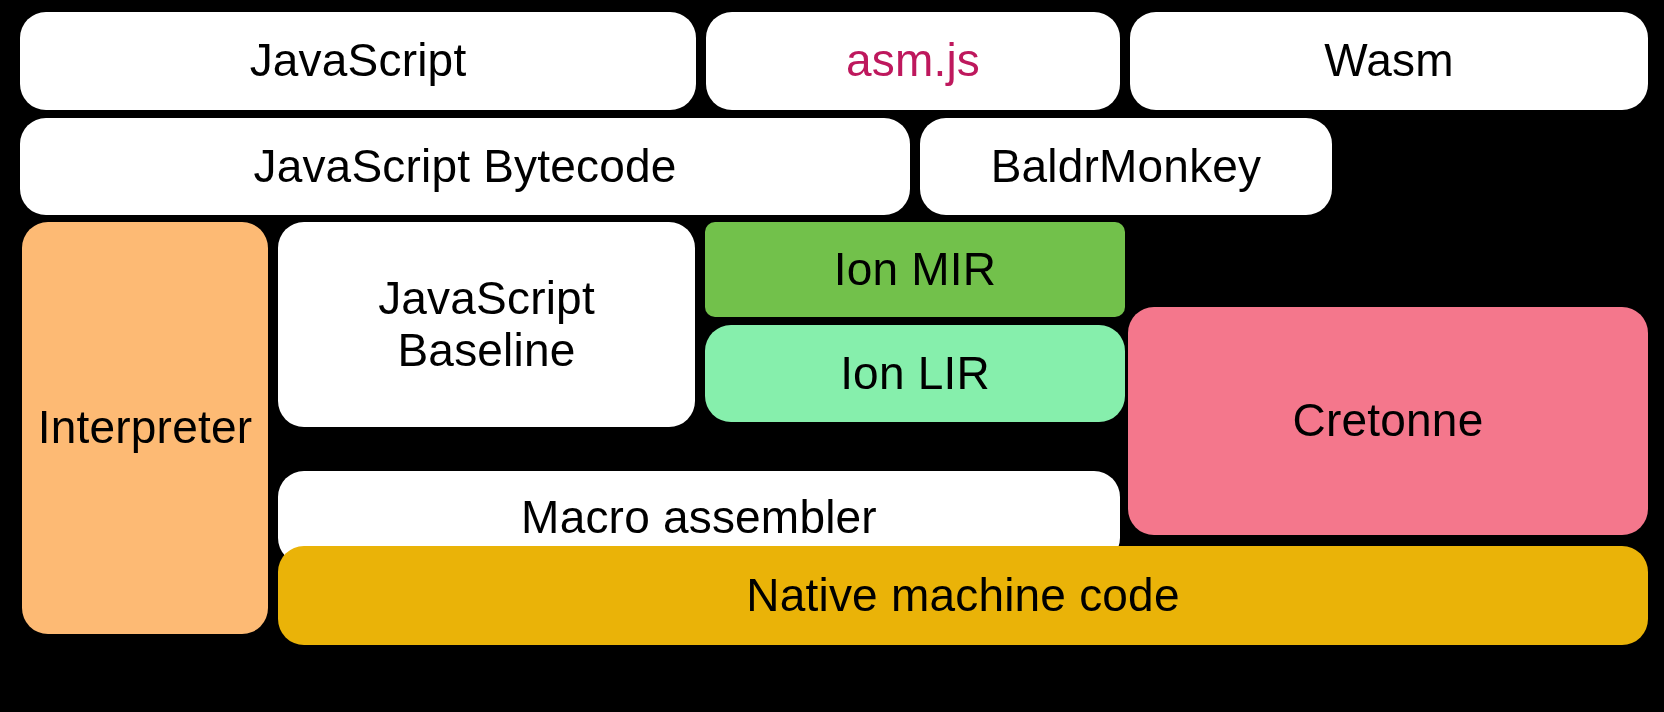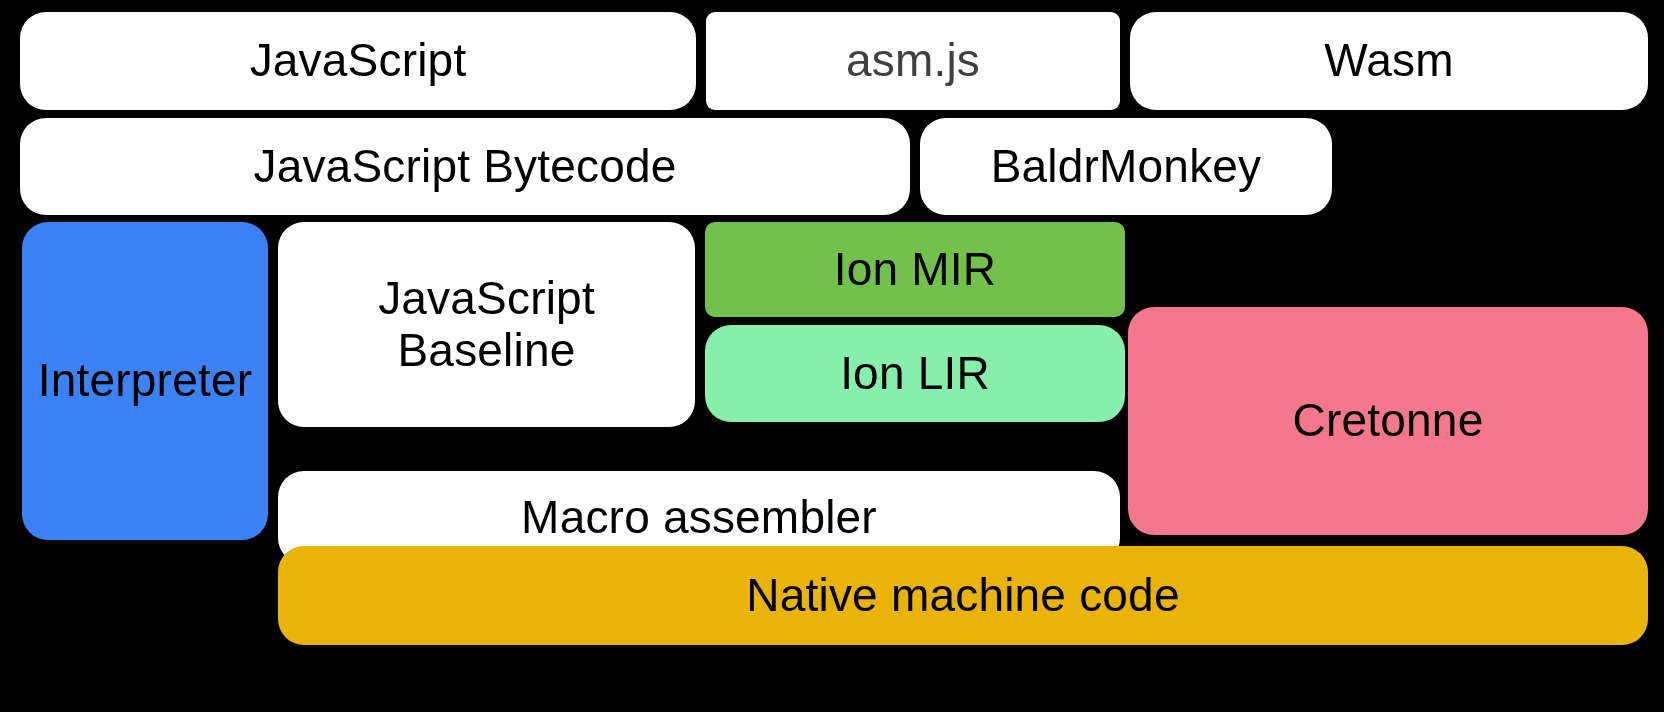--- a/index.html
+++ b/index.html
@@ -35,25 +35,25 @@
     letter-spacing: 0.2px;
     white-space: pre-line;
     padding: 0 10px;
   }
 </style>
 </head>
 <body>
 
 <div id="stack" style="background: rgb(0, 0, 0);">
     <div class="node" style="left: 20px; top: 12px; width: 676px; height: 98px; background: rgb(255, 255, 255); color: rgb(0, 0, 0);"><span>JavaScript</span></div>
-    <div class="node" style="left: 706px; top: 12px; width: 414px; height: 98px; background: rgb(255, 255, 255); color: #404040; border-radius: 9px;"><span>asm.js</span></div>
+    <div class="node" style="left: 706px; top: 12px; width: 414px; height: 98px; background: rgb(255, 255, 255); color: #be185d;"><span>asm.js</span></div>
     <div class="node" style="left: 1130px; top: 12px; width: 518px; height: 98px; background: rgb(255, 255, 255); color: rgb(0, 0, 0); text-align: right;"><span>Wasm</span></div>
     <div class="node" style="left: 20px; top: 118px; width: 890px; height: 97px; background: rgb(255, 255, 255); color: rgb(0, 0, 0); justify-content: center;"><span>JavaScript Bytecode</span></div>
     <div class="node" style="left: 920px; top: 118px; width: 412px; height: 97px; background: rgb(255, 255, 255); color: rgb(0, 0, 0);"><span>BaldrMonkey</span></div>
-    <div class="node" style="left: 22px; top: 222px; width: 246px; height: 318px; background: #3b82f6; color: rgb(0, 0, 0);"><span>Interpreter</span></div>
+    <div class="node" style="left: 22px; top: 222px; width: 246px; height: 412px; background: #fdba74; color: rgb(0, 0, 0);"><span>Interpreter</span></div>
     <div class="node" style="left: 278px; top: 222px; width: 417px; height: 205px; background: rgb(255, 255, 255); color: rgb(0, 0, 0);"><span>JavaScript
 Baseline</span></div>
     <div class="node" style="left: 705px; top: 222px; width: 420px; height: 95px; background: rgb(114, 193, 75); color: rgb(0, 0, 0); border-radius: 10px;"><span>Ion MIR</span></div>
     <div class="node" style="left: 705px; top: 325px; width: 420px; height: 97px; background: #86efac; color: rgb(0, 0, 0);"><span>Ion LIR</span></div>
     <div class="node" style="left: 1128px; top: 307px; width: 520px; height: 228px; background: rgb(244, 119, 140); color: rgb(0, 0, 0);"><span>Cretonne</span></div>
     <div class="node" style="left: 278px; top: 443px; width: 842px; height: 93px; background: rgb(255, 255, 255); color: rgb(0, 0, 0); margin-top: 28px;"><span>Macro assembler</span></div>
     <div class="node" style="left: 278px; top: 546px; width: 1370px; height: 99px; background: #eab308; color: rgb(0, 0, 0);"><span>Native machine code</span></div>
   </div>
 
 </body></html>

